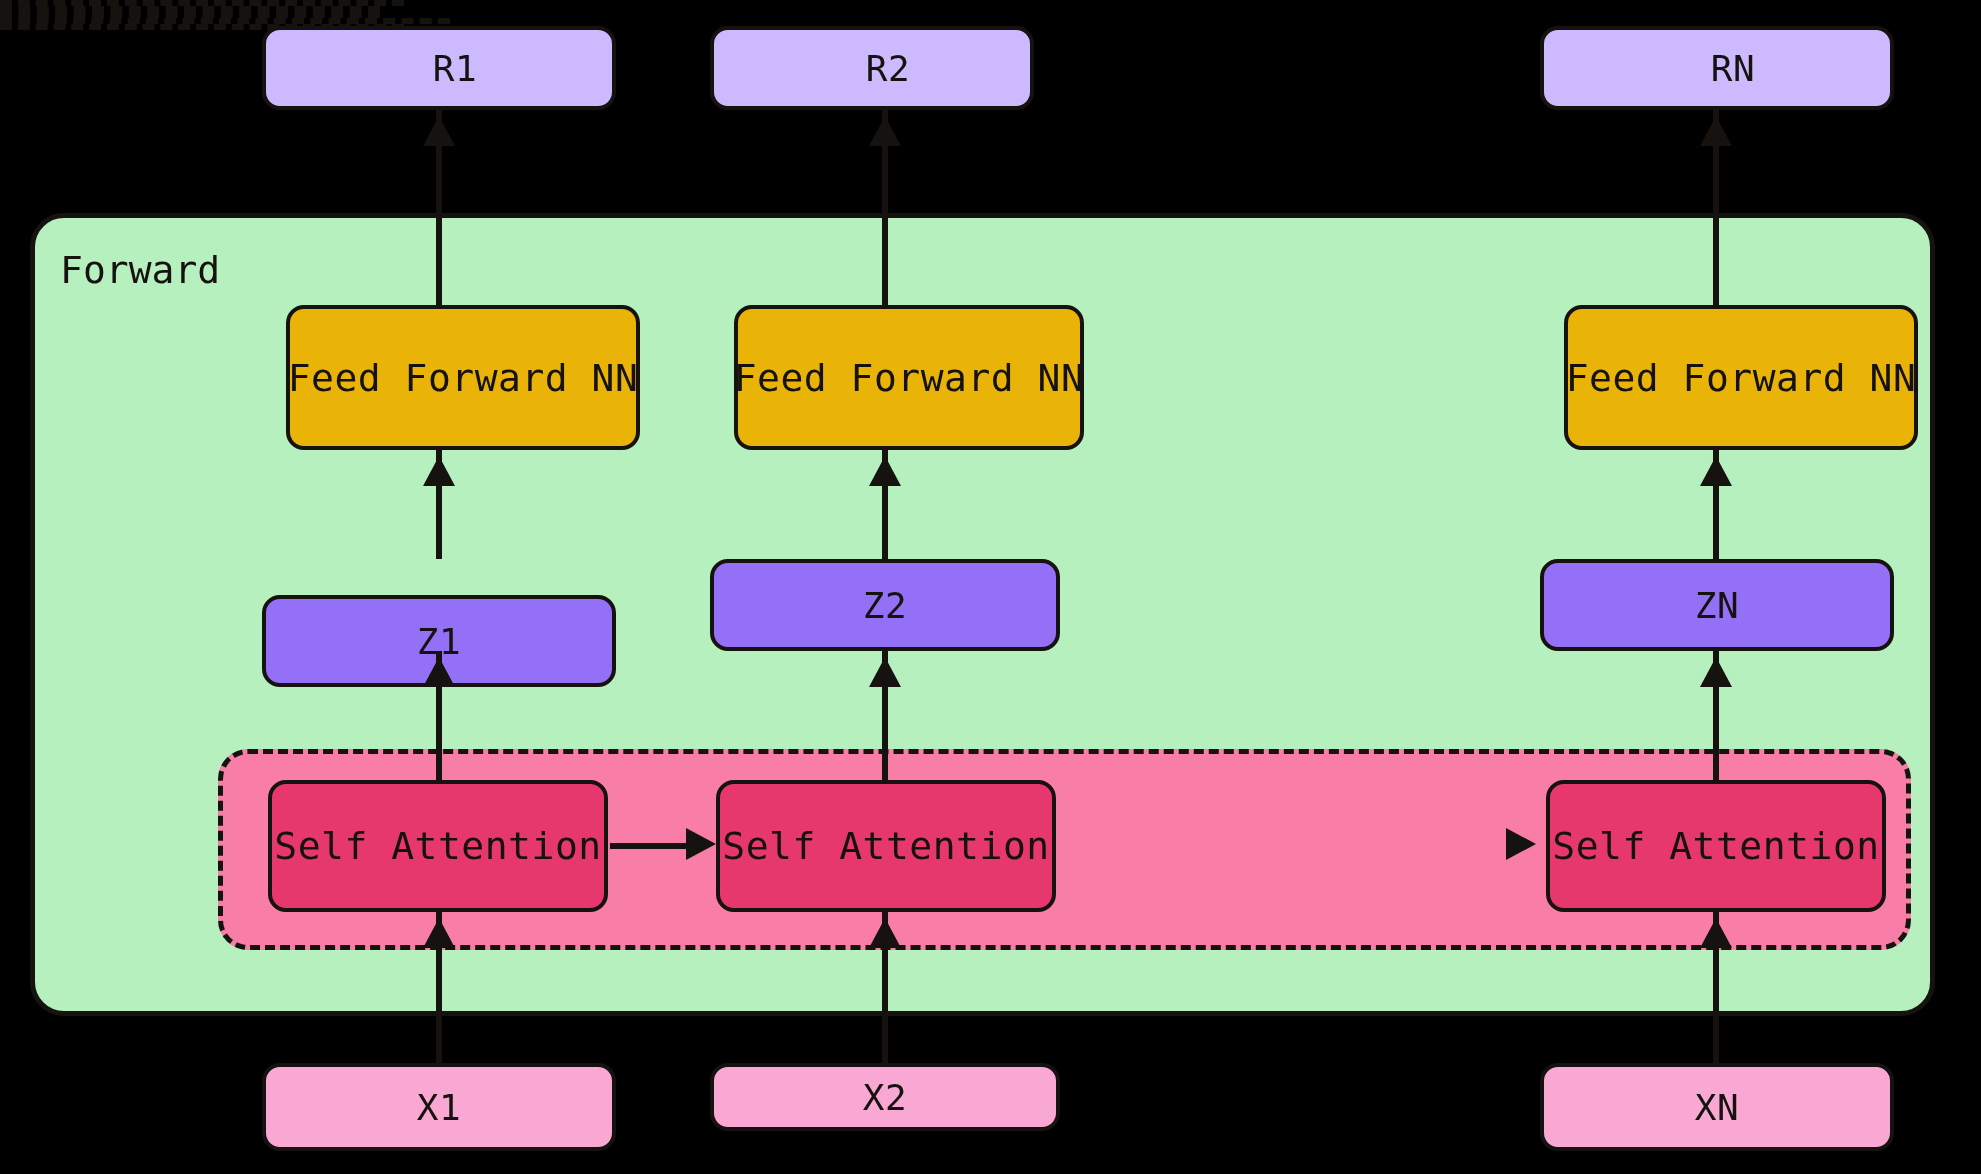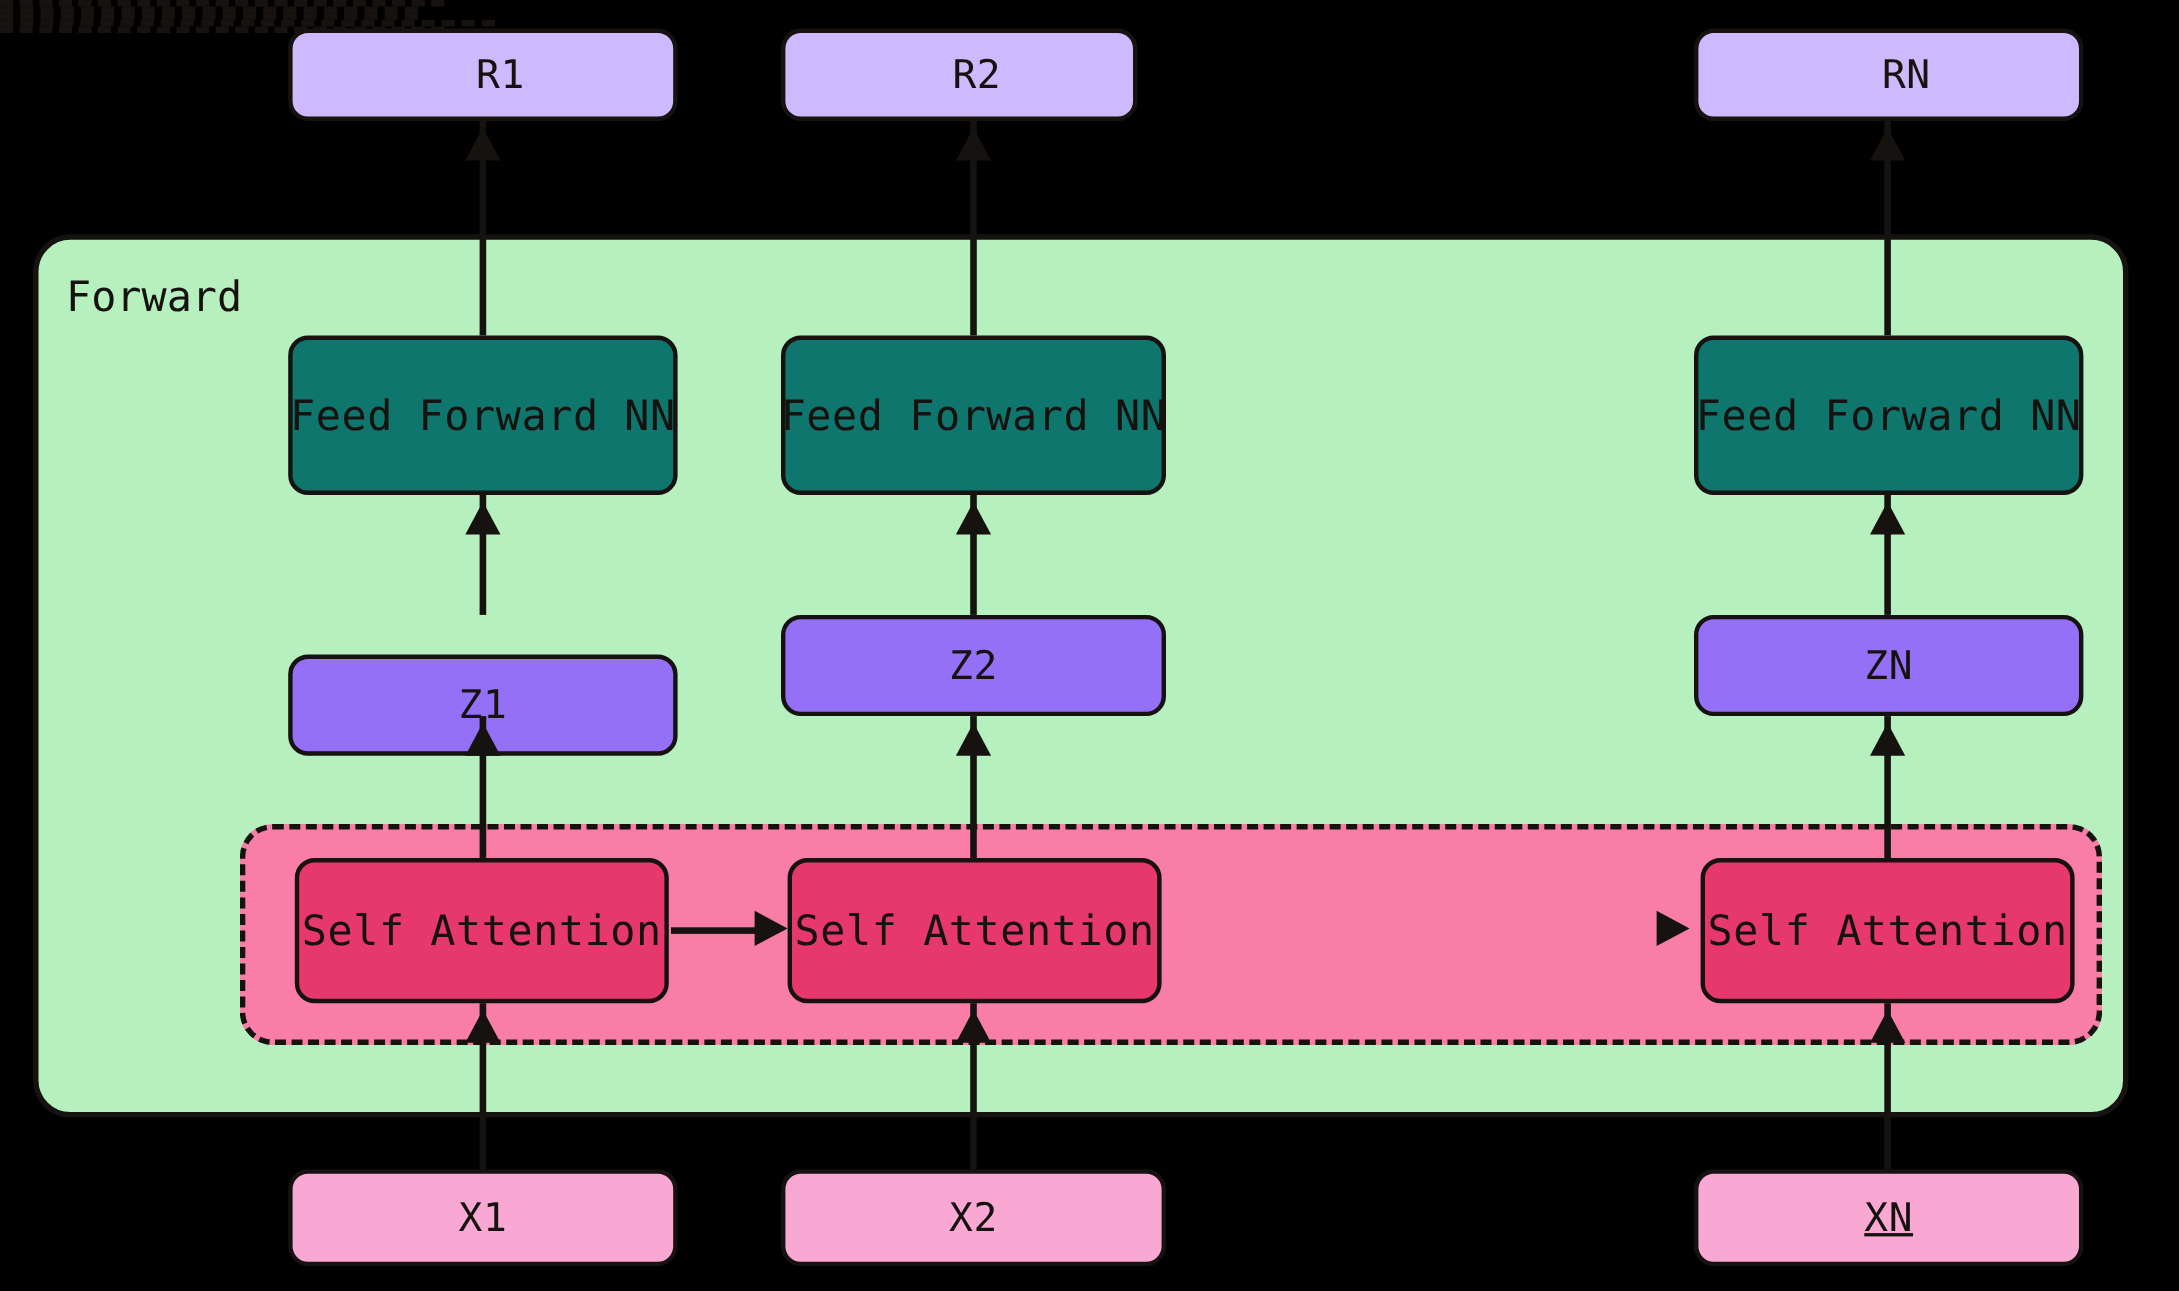--- a/index.html
+++ b/index.html
@@ -5,21 +5,21 @@
   html,body{margin:0;padding:0;background:#000;}
   body{width:1981px;height:1174px;overflow:hidden;
        font-family:"DejaVu Sans Mono","Liberation Mono",monospace;}
   #stage{position:relative;width:1981px;height:1174px;background:#000;}
 
   .node{position:absolute;box-sizing:border-box;display:flex;align-items:center;
         justify-content:center;border:4px solid #16120f;border-radius:18px;
         color:#16120f;letter-spacing:.5px;white-space:nowrap;}
 
   .r-node{background:#cdb9fd;font-size:36px;padding-left:32px;}
-  .ff-node{background:#0f766e;font-size:38px;}
+  .ff-node{background:#eab308;font-size:38px;margin-left:24px;}
   .z-node{background:#9370f5;font-size:36px;}
   .sa-node{background:#e6386d;font-size:38px;}
   .x-node{background:#f9a8d4;font-size:36px;}
 
   #encoder{position:absolute;left:30px;top:213px;width:1895px;height:793px;
            background:#b6f0bf;border:5px solid #16120f;border-radius:34px;}
   #encoder-label{position:absolute;left:60px;top:248px;font-size:38px;color:#16120f;}
 
   #attn-group{position:absolute;left:218px;top:749px;width:1683px;height:191px;
               background:#f87ea8;border:5px dashed #16120f;border-radius:30px;}
@@ -67,22 +67,22 @@
   <div class="node sa-node" style="left:716px;top:780px;width:340px;height:132px;">Self Attention</div>
   <div class="node sa-node" style="left:1546px;top:780px;width:340px;height:132px;">Self Attention</div>
 
   <div class="h-solid" style="left:610px;top:843px;width:80px;"></div>
   <div class="h-arrow" style="left:686px;top:828px;"></div>
 
   <div class="h-dash" style="left:1062px;top:843px;width:450px;"></div>
   <div class="h-arrow" style="left:1506px;top:828px;"></div>
 
   <div class="node x-node" style="left:262px;top:1063px;width:354px;height:88px;">X1</div>
-  <div class="node x-node" style="left:710px;top:1063px;width:350px;height:88px;">X2</div>
-  <div class="node x-node" style="left:1540px;top:1063px;width:354px;height:88px;text-decoration:underline;">XN</div>
+  <div class="node x-node" style="left:710px;top:1063px;width:350px;height:68px;">X2</div>
+  <div class="node x-node" style="left:1540px;top:1063px;width:354px;height:88px;">XN</div>
 
   <div class="h-dash" style="left:1098px;top:1105px;width:404px;"></div>
 
   <div class="edge v-edge" style="left:436px;top:110px;height:195px;"></div>
   <div class="v-arrow" style="left:423px;top:116px;"></div>
 
   <div class="edge v-edge" style="left:436px;top:450px;height:109px;"></div>
   <div class="v-arrow" style="left:423px;top:456px;"></div>
 
   <div class="edge v-edge" style="left:436px;top:651px;height:129px;"></div>

